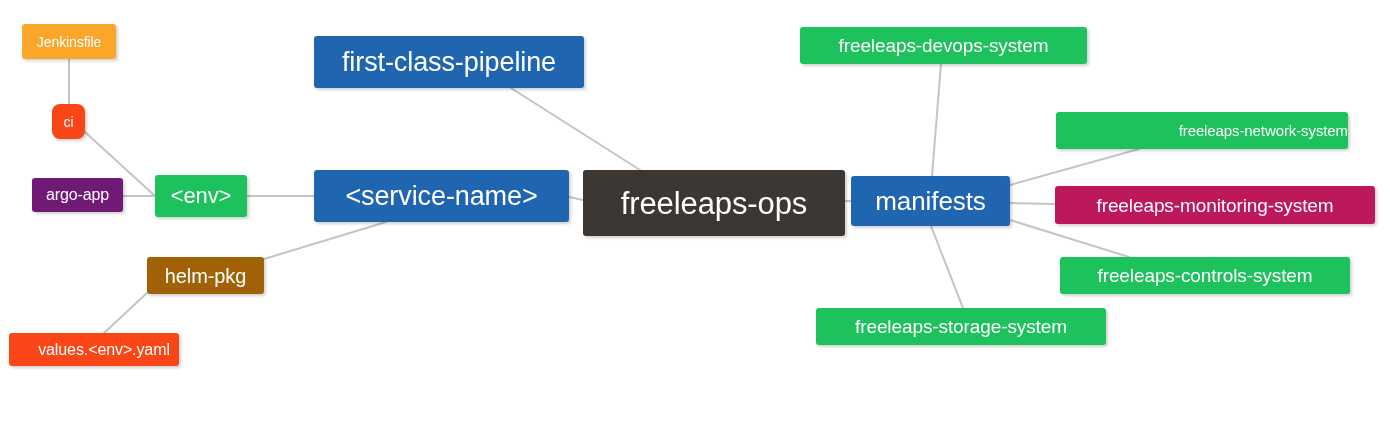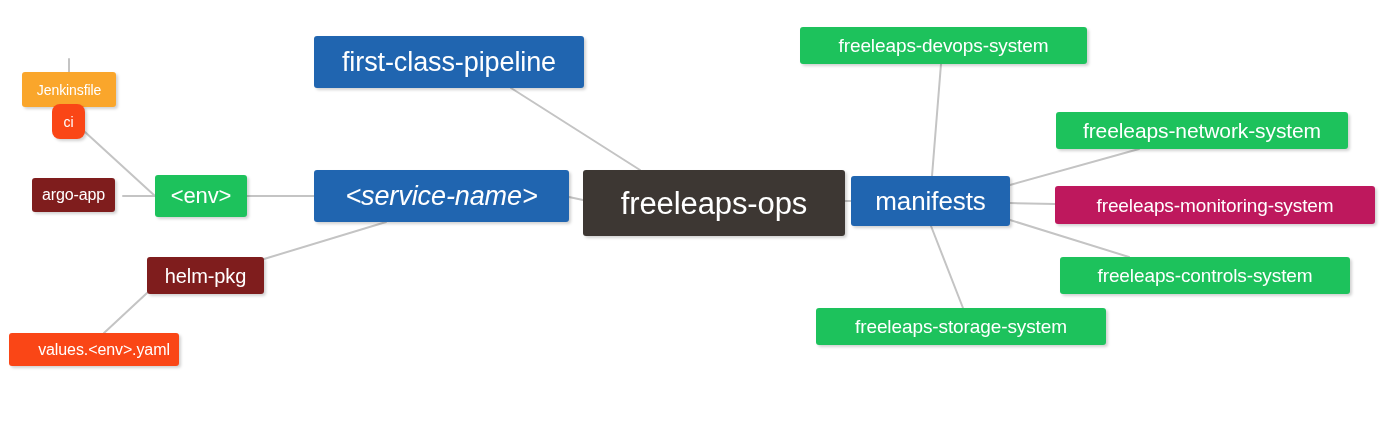--- a/index.html
+++ b/index.html
@@ -56,59 +56,59 @@
       <line x1="569" y1="197" x2="583" y2="200" stroke="#c4c4c4" stroke-width="2" stroke-linecap="round"></line>
       <line x1="511" y1="88" x2="640" y2="170" stroke="#c4c4c4" stroke-width="2" stroke-linecap="round"></line>
       <line x1="845" y1="201" x2="851" y2="201" stroke="#c4c4c4" stroke-width="2" stroke-linecap="round"></line>
       <line x1="932" y1="176" x2="941" y2="64" stroke="#c4c4c4" stroke-width="2" stroke-linecap="round"></line>
       <line x1="1010" y1="185" x2="1139" y2="149" stroke="#c4c4c4" stroke-width="2" stroke-linecap="round"></line>
       <line x1="1010" y1="203" x2="1055" y2="204" stroke="#c4c4c4" stroke-width="2" stroke-linecap="round"></line>
       <line x1="1010" y1="220" x2="1129" y2="257" stroke="#c4c4c4" stroke-width="2" stroke-linecap="round"></line>
       <line x1="931" y1="226" x2="963" y2="308" stroke="#c4c4c4" stroke-width="2" stroke-linecap="round"></line>
     </svg>
   <div id="node-layer">
-      <div class="node" style="left: 22px; top: 24px; width: 94px; height: 35px; background: rgb(250, 166, 43); font-size: 14px; margin-top: 48px;">
+      <div class="node" style="left: 22px; top: 24px; width: 94px; height: 35px; background: rgb(250, 166, 43); font-size: 14px;">
         <span class="node-label">Jenkinsfile</span>
       </div>
       <div class="node" style="left: 52px; top: 104px; width: 33px; height: 35px; background: rgb(250, 70, 22); font-size: 14px; border-radius: 8px;">
         <span class="node-label">ci</span>
       </div>
-      <div class="node" style="left: 32px; top: 178px; width: 83px; height: 34px; background: #7f1d1d; font-size: 16px;">
+      <div class="node" style="left: 32px; top: 178px; width: 91px; height: 34px; background: #701a75; font-size: 16px;">
         <span class="node-label">argo-app</span>
       </div>
       <div class="node" style="left: 155px; top: 175px; width: 92px; height: 42px; background: rgb(29, 194, 92); font-size: 22px;">
         <span class="node-label">&lt;env&gt;</span>
       </div>
-      <div class="node" style="left: 314px; top: 170px; width: 255px; height: 52px; background: rgb(32, 101, 176); font-size: 27px; font-style: italic;">
+      <div class="node" style="left: 314px; top: 170px; width: 255px; height: 52px; background: rgb(32, 101, 176); font-size: 27px;">
         <span class="node-label">&lt;service-name&gt;</span>
       </div>
       <div class="node" style="left: 314px; top: 36px; width: 270px; height: 52px; background: rgb(32, 101, 176); font-size: 27px;">
         <span class="node-label">first-class-pipeline</span>
       </div>
       <div class="node" style="left: 583px; top: 170px; width: 262px; height: 66px; background: rgb(61, 55, 51); font-size: 31px;">
         <span class="node-label">freeleaps-ops</span>
       </div>
       <div class="node" style="left: 851px; top: 176px; width: 159px; height: 50px; background: rgb(32, 101, 176); font-size: 26px; align-items: center;">
         <span class="node-label">manifests</span>
       </div>
       <div class="node" style="left: 800px; top: 27px; width: 287px; height: 37px; background: rgb(29, 194, 92); font-size: 19px;">
         <span class="node-label">freeleaps-devops-system</span>
       </div>
-      <div class="node" style="left: 1056px; top: 112px; width: 292px; height: 37px; background: rgb(29, 194, 92); font-size: 21px;">
+      <div class="node" style="left: 1056px; top: 112px; width: 292px; height: 37px; background: rgb(29, 194, 92); font-size: 15px; justify-content: flex-end;">
         <span class="node-label">freeleaps-network-system</span>
       </div>
       <div class="node" style="left: 1055px; top: 186px; width: 320px; height: 38px; background: #be185d; font-size: 19px;">
         <span class="node-label">freeleaps-monitoring-system</span>
       </div>
       <div class="node" style="left: 1060px; top: 257px; width: 290px; height: 37px; background: rgb(29, 194, 92); font-size: 19px;">
         <span class="node-label">freeleaps-controls-system</span>
       </div>
       <div class="node" style="left: 816px; top: 308px; width: 290px; height: 37px; background: rgb(29, 194, 92); font-size: 19px;">
         <span class="node-label">freeleaps-storage-system</span>
       </div>
-      <div class="node" style="left: 147px; top: 257px; width: 117px; height: 37px; background: #7f1d1d; font-size: 20px;">
+      <div class="node" style="left: 147px; top: 257px; width: 117px; height: 37px; background: #a16207; font-size: 20px;">
         <span class="node-label">helm-pkg</span>
       </div>
       <div class="node" style="left: 9px; top: 333px; width: 170px; height: 33px; background: rgb(250, 70, 22); font-size: 16px; padding-left: 20px;">
         <span class="node-label">values.&lt;env&gt;.yaml</span>
       </div>
     </div>
 </div>
 
 </body></html>

